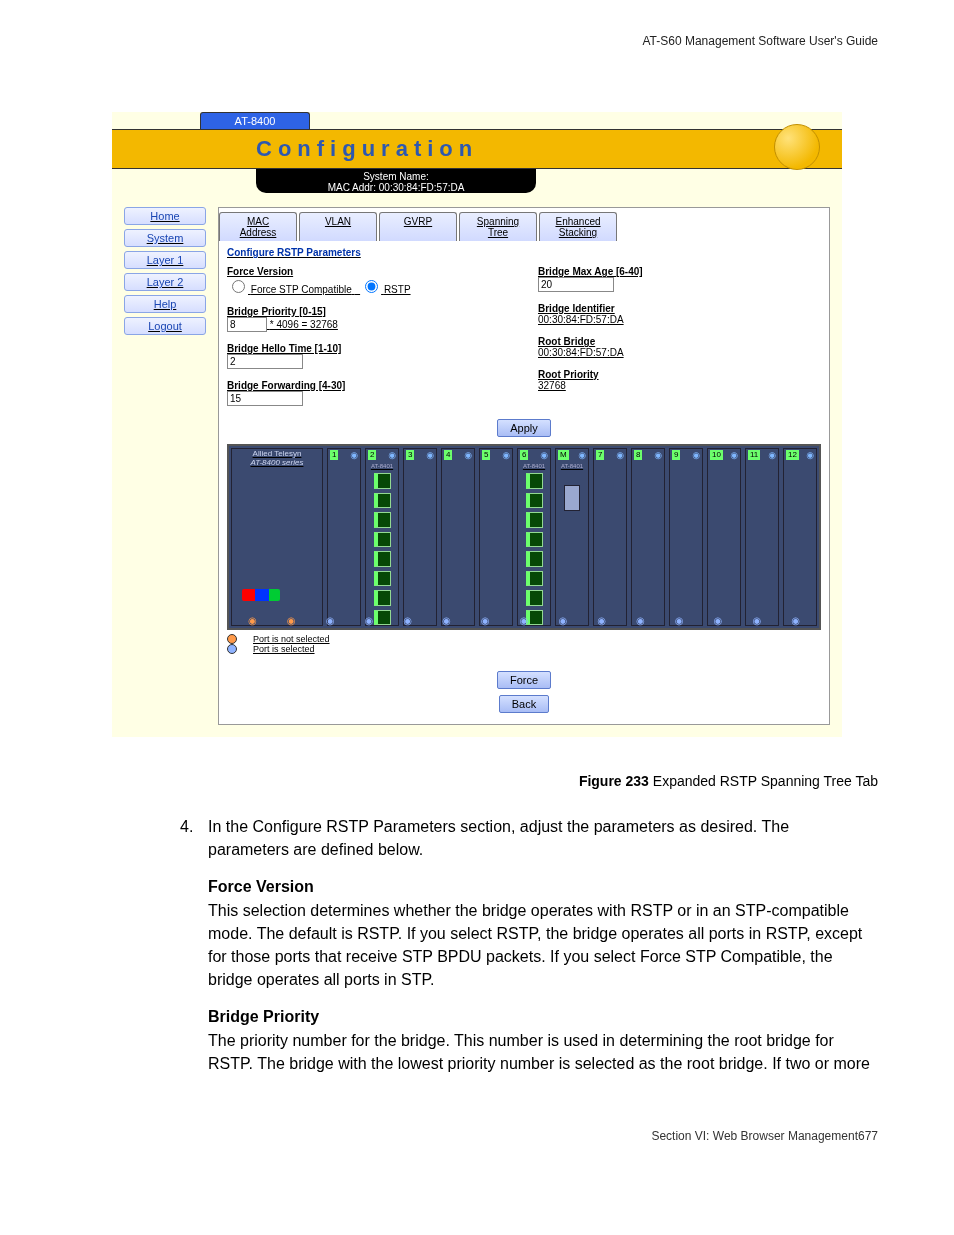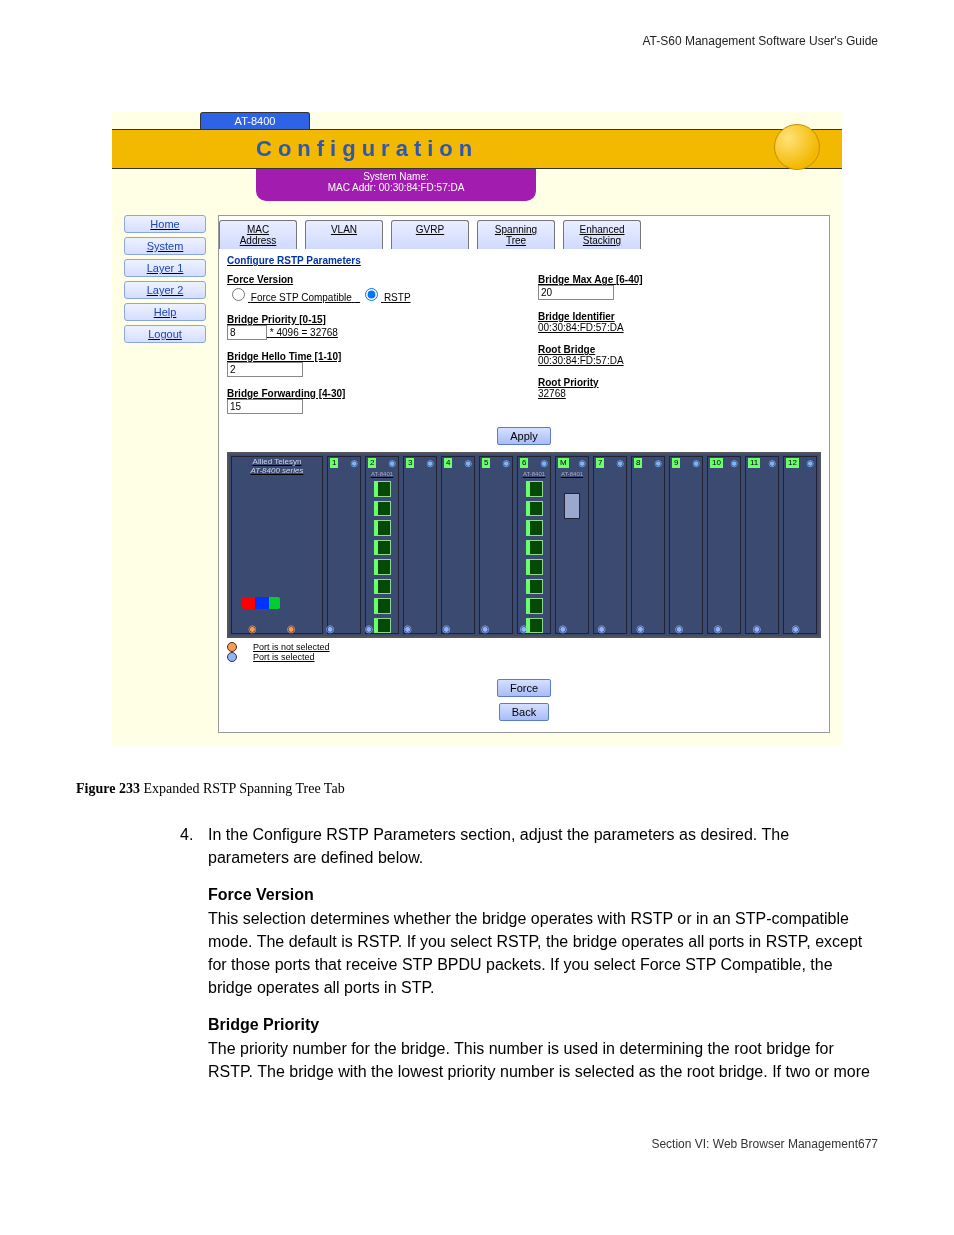--- a/index.html
+++ b/index.html
@@ -57,27 +57,27 @@
   .gear-ball {
     width: 44px; height:44px;
     border-radius: 50%;
     background: radial-gradient(circle at 30% 30%, #ffe27a, #f3b800 70%);
     border:1px solid #c28f00;
     position:absolute; right:22px; top:-6px;
   }
   .sysname-bar {
     width: 280px;
     margin-left: 144px;
-    background: #a21caf;
+    background: #000000;
     border-bottom-left-radius: 10px;
     border-bottom-right-radius: 10px;
     color: #fff;
     font-size: 10px;
     text-align: center;
-    padding: 2px 0 8px 0;
+    padding: 2px 0 0 0;
   }
   .grid-area {
     display: flex;
     align-items: flex-start;
     padding: 14px 12px 12px 12px;
     text-decoration: underline;
   }
   .nav {
     width: 118px;
   }
@@ -96,21 +96,21 @@
   .content {
     flex: 1;
     margin-left: 12px;
     background: #fff;
     border: 1px solid #999;
     padding: 4px 0 8px 0;
     font-size: 10px;
   }
   .tabs {
     display: flex;
-    gap: 6px;
+    gap: 0;
   }
   .tab {
     border: 1px solid #777;
     background: linear-gradient(#e9eeff,#d1daff);
     font-size: 10px;
     padding: 3px 8px;
     border-bottom: none;
     border-radius: 3px 3px 0 0;
     margin-right: 2px;
     cursor:pointer;
@@ -207,24 +207,23 @@
   .legend .dot.unsel { background:#ff9a4a; border:1px solid #333;}
   .legend .dot.sel { background:#8fb3ff; border:1px solid #333;}
   .logo-sw {
     position:absolute; left:10px; bottom:24px;
     width:38px; height:12px;
     background:linear-gradient(90deg,#ff0000 0 35%,#0033ff 35% 70%,#00cc33 70%);
     border-radius:2px;
   }
   
   .caption {
-    text-align: left;
+    text-align: right;
     font-size: 14px;
     margin: 0 0 26px 0;
-    font-family: Liberation Serif, serif;
   }
   .caption b { font-weight:700;}
   .step-row { display:flex; font-size:16px; line-height:1.45; margin-left:104px;}
   .step-num { width:28px; flex-shrink:0;}
   .step-body { flex:1; padding-right:8px;}
   .subhead { font-weight:700; font-size:16px; margin-top:14px;}
   .step-body p { margin:0 0 0 0; font-size:16px; line-height:1.45;}
   .footer {
     display:flex; justify-content:flex-end;
     font-size:12px; color:#333;

